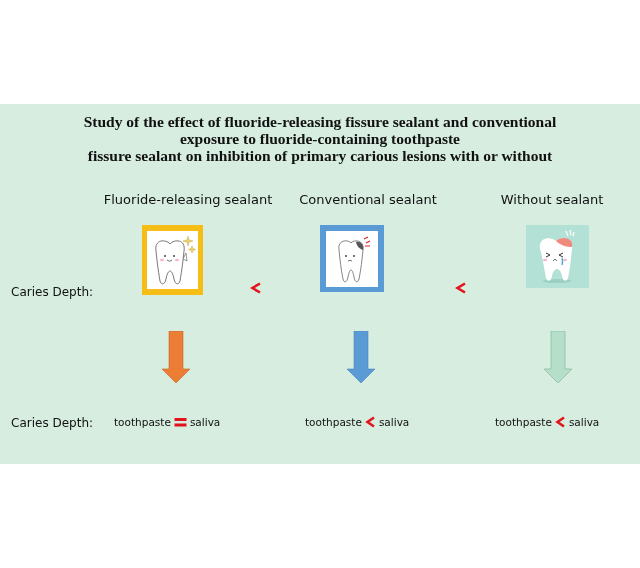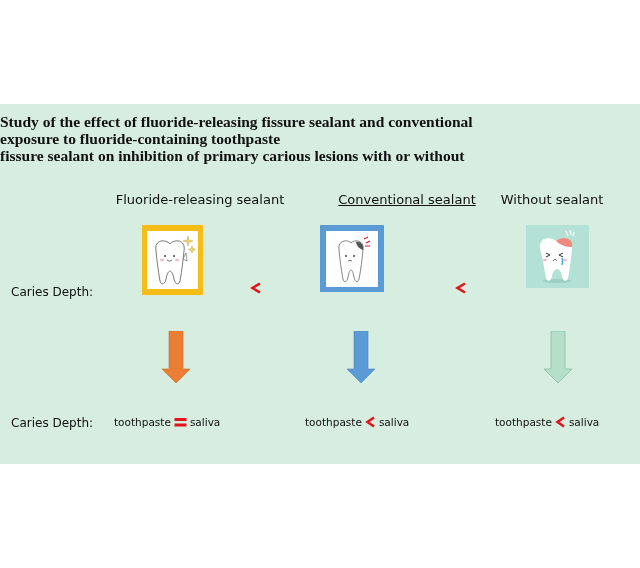--- a/index.html
+++ b/index.html
@@ -1,19 +1,19 @@
 <!DOCTYPE html>
 <html><head>
   <meta charset="utf-8">
   <style>
     html, body { margin:0; padding:0; }
     body { width:640px; height:568px; background:#ffffff; position:relative; overflow:hidden;
            font-family:"DejaVu Sans", sans-serif; }
     .panel { position:absolute; left:0; top:104px; width:640px; height:360px; background:#d7ede0; }
-    .title { position:absolute; left:0; top:113px; width:640px; 
+    .title { position:absolute; left:0; top:113px; width:640px; text-align:center;
              font-family:"Liberation Serif", serif; font-weight:bold; font-size:15.5px;
              line-height:17px; color:#111; }
     .title div { white-space:nowrap; }
     .col-label { position:absolute; top:192px; font-size:13px; color:#111; white-space:nowrap;
                  transform:translateX(-50%); font-family:"DejaVu Sans", sans-serif; }
     .row-label { position:absolute; left:11px; font-size:12px; color:#111; white-space:nowrap; }
     .img-box { position:absolute; }
     .lt { position:absolute; }
     .arrow { position:absolute; }
     .cmp { position:absolute; top:416px; font-size:10.5px; color:#111; white-space:nowrap;
@@ -23,22 +23,22 @@
 <body>
 
 <div class="panel"></div>
 
 <div class="title">
   <div>Study of the effect of fluoride-releasing fissure sealant and conventional</div>
   <div>exposure to fluoride-containing toothpaste</div>
   <div>fissure sealant on inhibition of primary carious lesions with or without</div>
 </div>
 
-<div class="col-label" style="left:200px;">Fluoride-releasing sealant</div>
-<div class="col-label" style="left:407px;text-decoration:underline;">Conventional sealant</div>
+<div class="col-label" style="left:188px;">Fluoride-releasing sealant</div>
+<div class="col-label" style="left:368px;">Conventional sealant</div>
 <div class="col-label" style="left:552px;text-align:right;">Without sealant</div>
 
 <div class="row-label" style="top:285px;">Caries Depth:</div>
 
 <div class="img-box" style="left:142px; top:225px; width:61px; height:70px;">
   <svg width="61" height="70" viewBox="0 0 61 70">
     <rect x="0" y="0" width="61" height="70" fill="#f7bd17"></rect>
     <rect x="5" y="6" width="51" height="58" fill="#ffffff"></rect>
     <path d="M14 26 C12 14, 24 14, 28 19 C32 14, 44 14, 42 26 C41 36, 40 44, 38 56 C37 60, 33 60, 32 54 C31 48, 29 46, 28 46 C27 46, 25 48, 24 54 C23 60, 19 60, 18 56 C16 44, 15 36, 14 26 Z" fill="#fff" stroke="#555" stroke-width="0.8"></path>
     <circle cx="23" cy="31" r="0.9" fill="#333"></circle>

